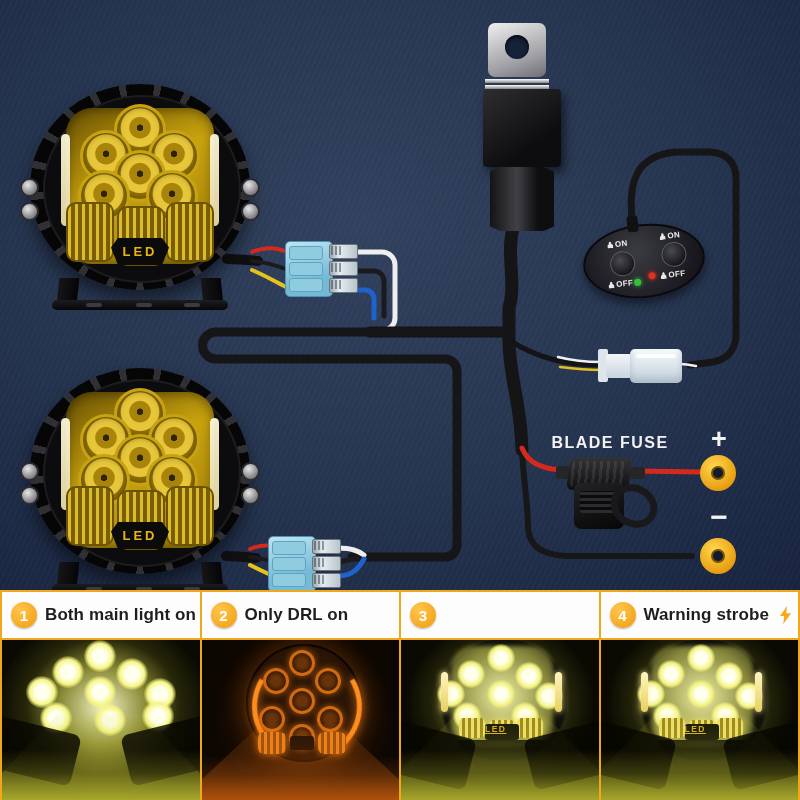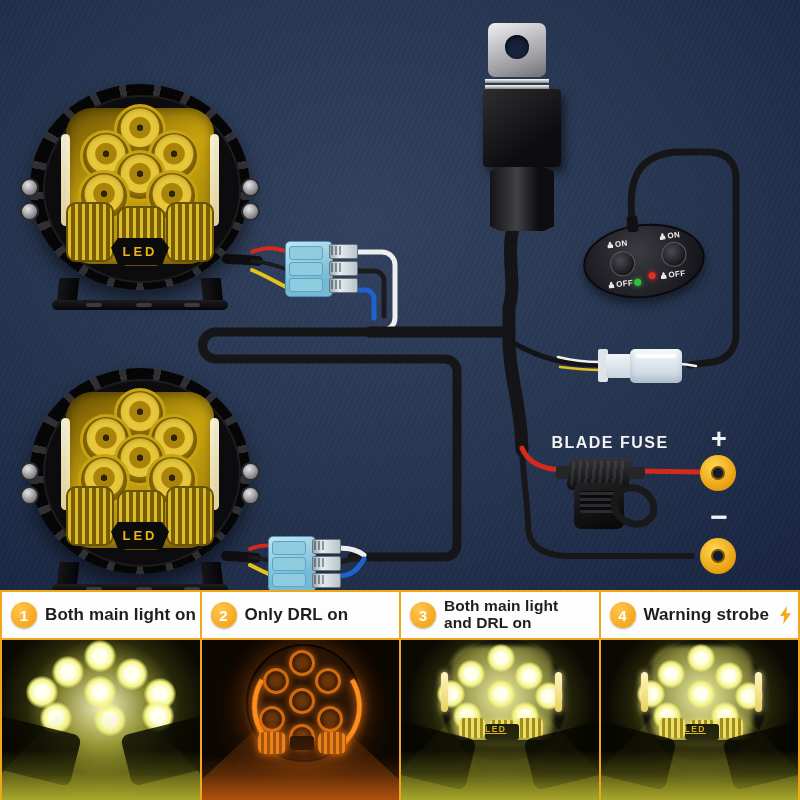--- a/index.html
+++ b/index.html
@@ -425,21 +425,20 @@
           <i class="fl2" style="left:116px;top:92px;"></i>
         <i class="badge2"></i>
         <i class="beam2"></i>
         <i class="floor2"></i>
       </div>
     </section>
 
     <section class="mode mode-3">
       <div class="mlabel">
         <span class="num">3</span>
-        <span class="mtext">Both main light and DRL on</span>
       </div>
       <div class="photo">
         <i class="g3"></i>
         <i class="hous3"></i>
         <i class="lg3"></i>
         <i class="pls" style="left:86px;top:4px;"></i>
           <i class="pls" style="left:56px;top:20px;"></i>
         <i class="pls" style="left:114px;top:22px;"></i>
           <i class="pls" style="left:36px;top:40px;"></i>
         <i class="pls" style="left:86px;top:40px;"></i>

